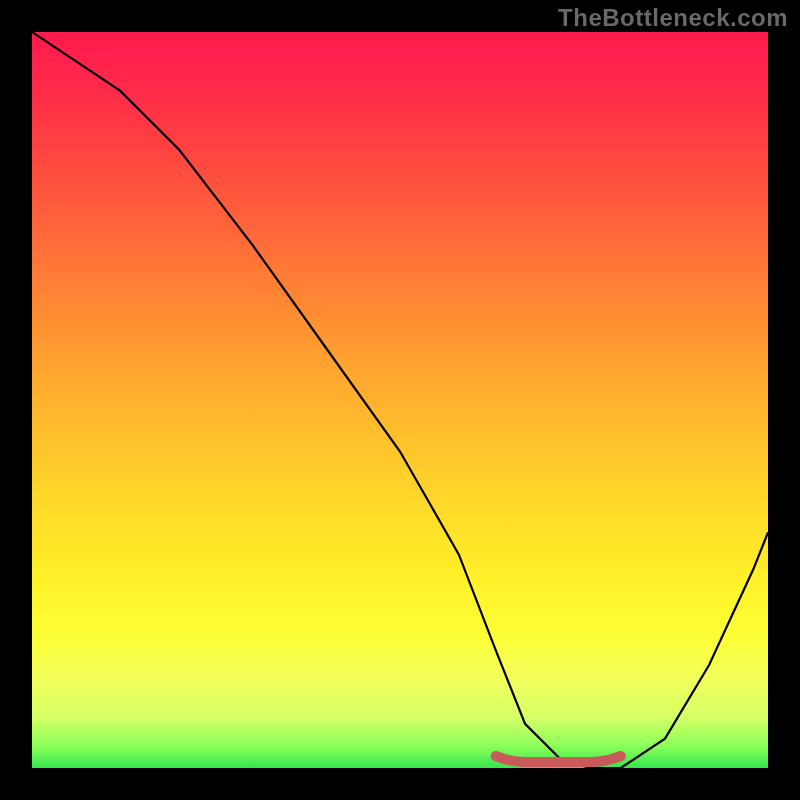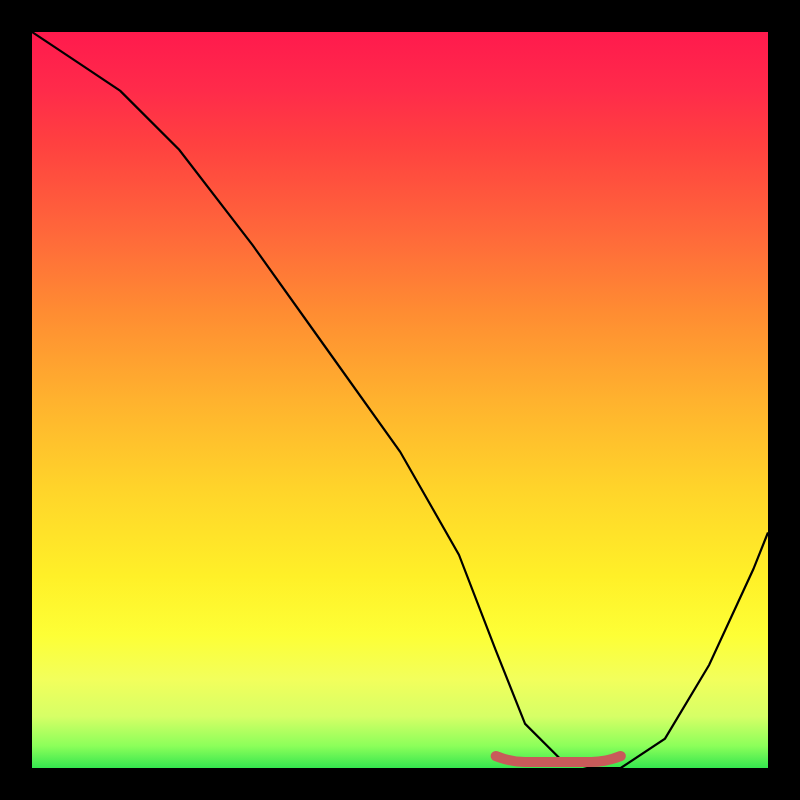--- a/index.html
+++ b/index.html
@@ -62,20 +62,21 @@
     stroke: #c85a5a;
     stroke-width: 10;
     stroke-linecap: round;
   }
 </style>
 </head>
 <body>
 
 <div class="container">
 
+  <div class="watermark">TheBottleneck.com</div>
 
   <div class="plot-area">
     <svg class="curve" viewBox="0 0 736 736" preserveAspectRatio="none">
       <path class="curve-path" d="M0.0 0.0 L44.2 29.4 L88.3 58.9 L147.2 117.8 L220.8 213.4 L294.4 316.5 L368.0 419.5 L426.9 522.6 L463.7 618.2 L493.1 691.8 L529.9 728.6 L559.4 736.0 L588.8 736.0 L633.0 706.6 L677.1 633.0 L721.3 537.3 L736.0 500.5"></path>
       <path class="flat-seg" d="M463.7 724.0 Q478.4 730.0 493.1 730.0 L559.4 730.0 Q574.1 730.0 588.8 724.0"></path>
     </svg>
   </div>
 
 </div>
 

